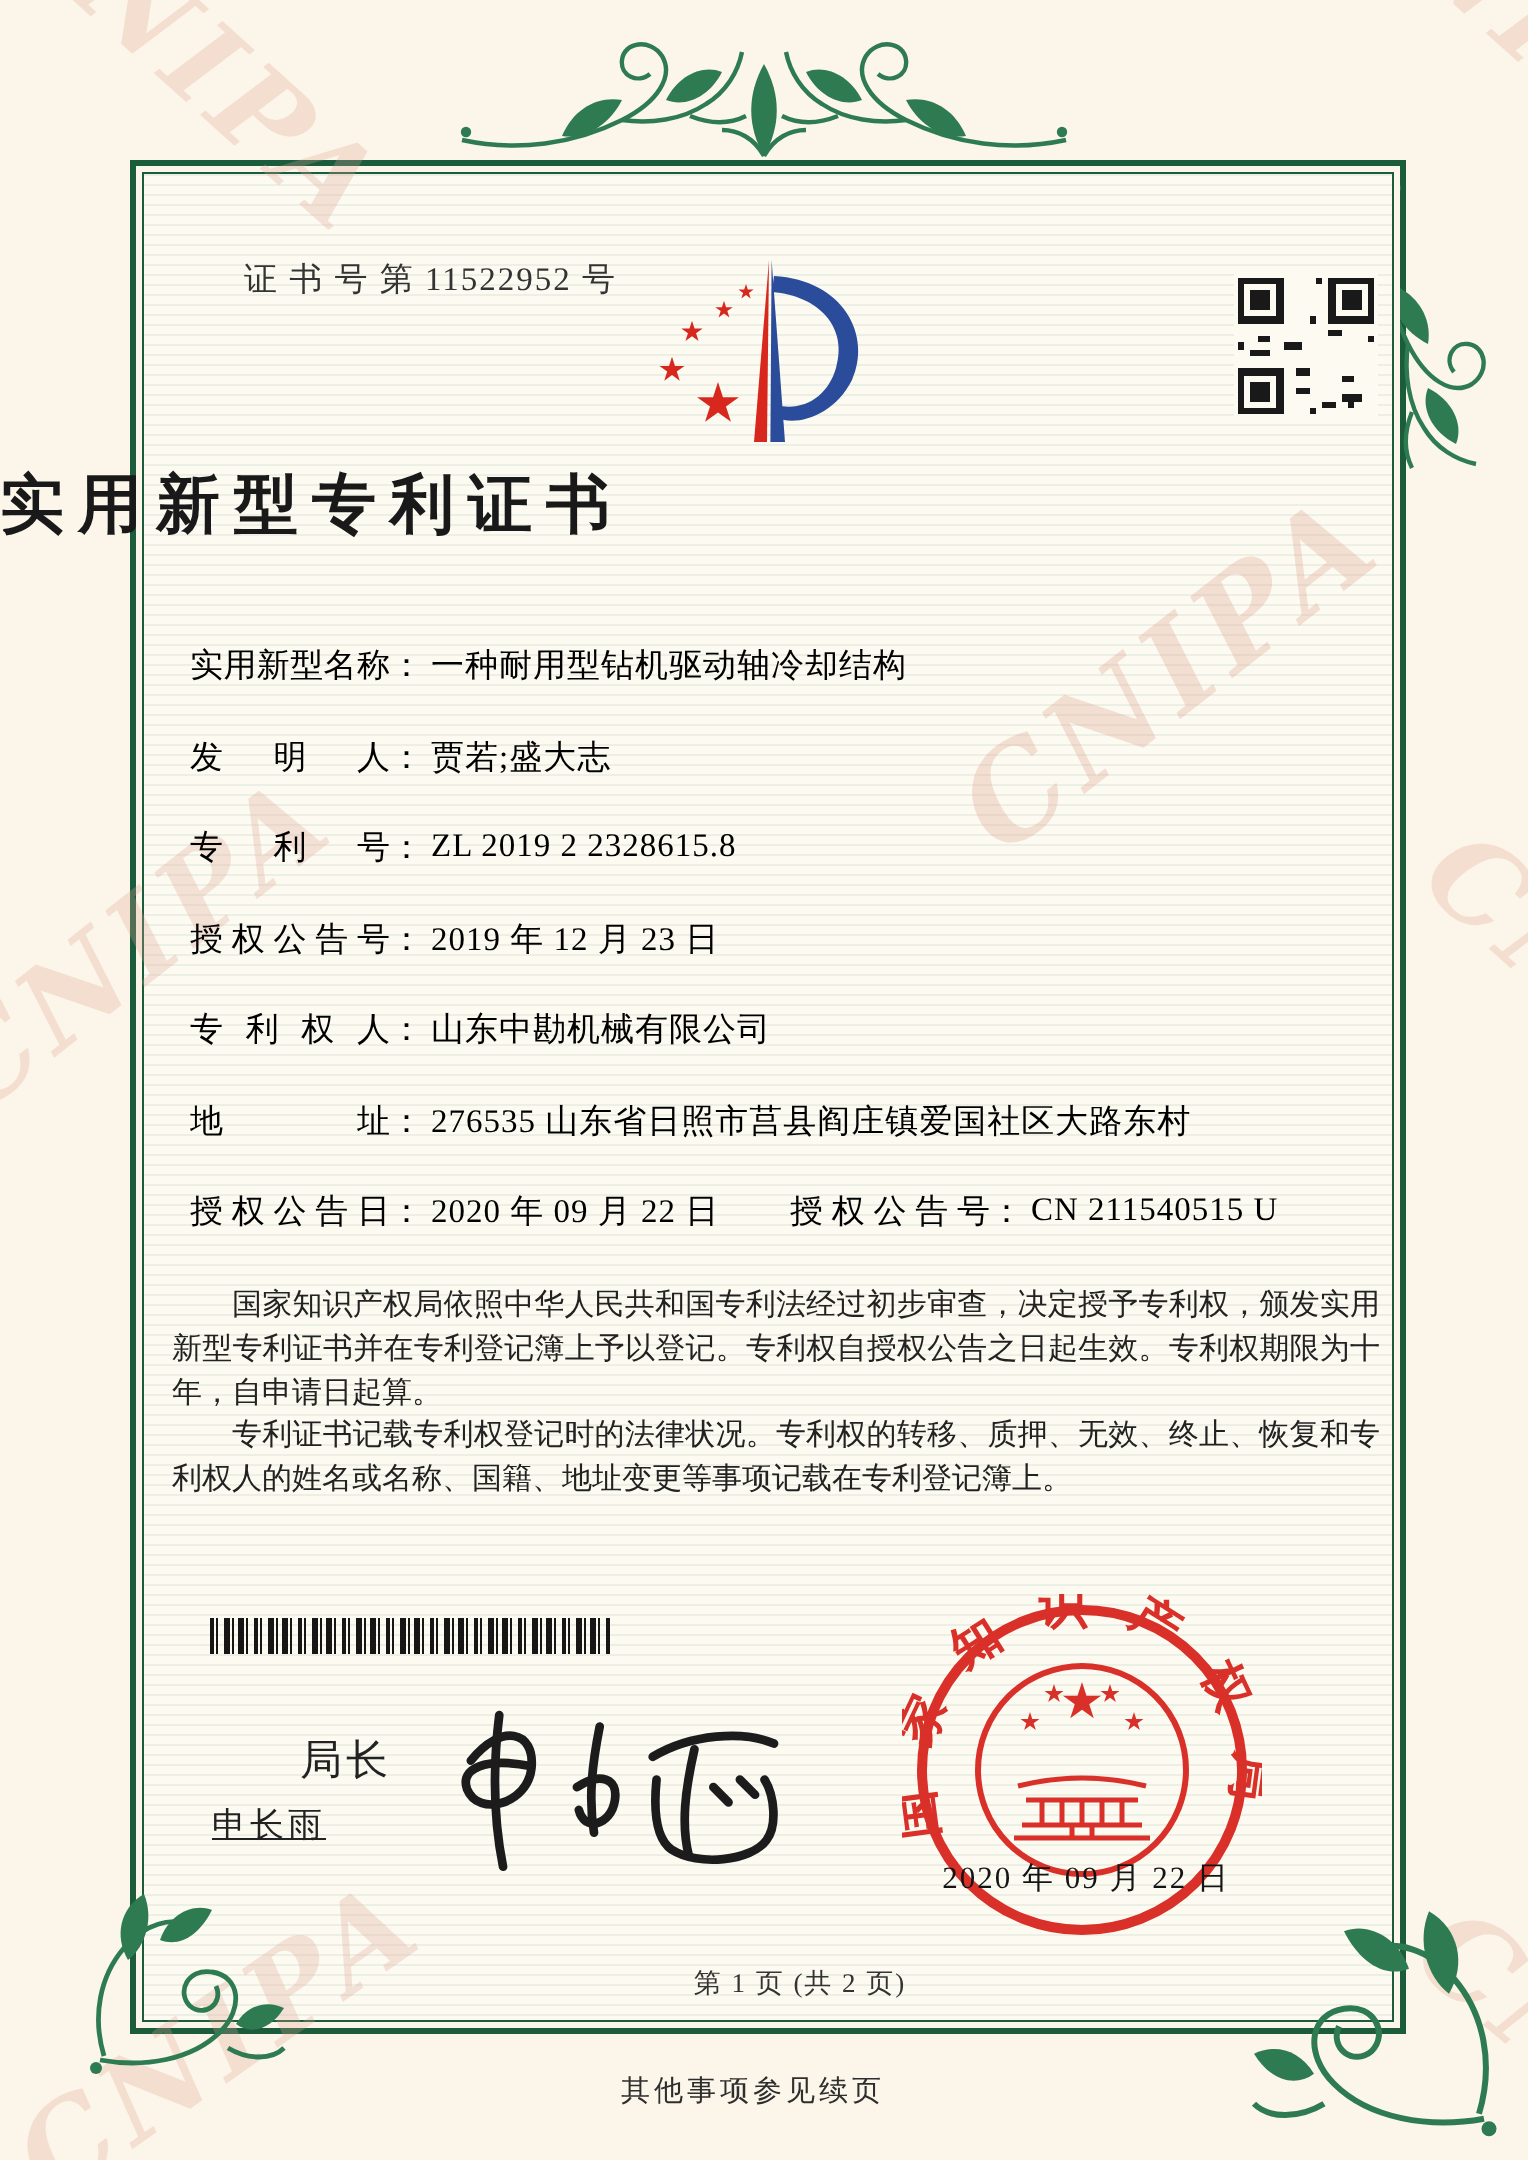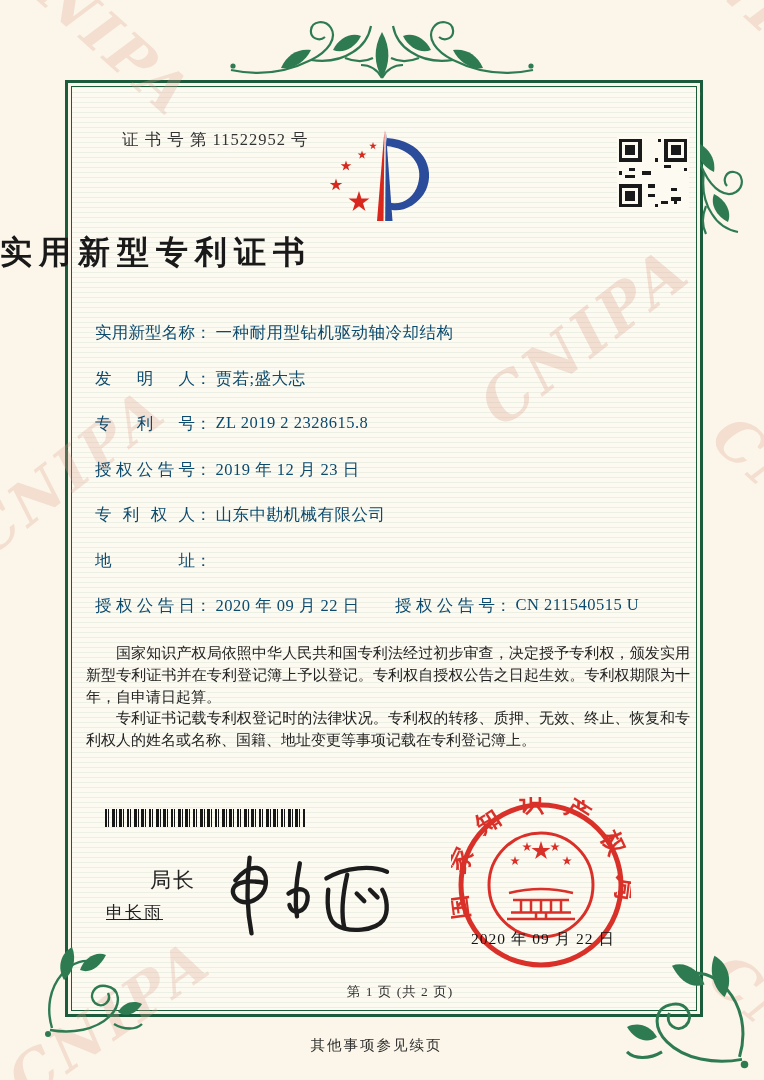--- a/index.html
+++ b/index.html
@@ -36,21 +36,21 @@
   .logo{position:absolute;left:322px;top:124px;}
   .qr{position:absolute;left:617px;top:137px;width:72px;height:72px;background:#fdfbf1;padding:2px;box-sizing:border-box;}
   .qr-grid{display:grid;width:100%;height:100%;grid-template-columns:repeat(21,1fr);grid-template-rows:repeat(21,1fr);}
   .qm{background:transparent;}
   .qm.on{background:#191919;}
   .title{
     position:absolute;left:0;right:0;top:231px;text-align:left;
     font-size:32px;font-weight:bold;letter-spacing:7px;color:#191919;
   }
   .fields{position:absolute;left:95px;top:322px;width:586px;}
-  .frow{height:45.5px;display:flex;align-items:flex-start;font-size:16.5px;color:#0c4a6e;}
+  .frow{height:45.5px;display:flex;align-items:flex-start;font-size:16.5px;color:#000000;}
   .fgroup{display:flex;}
   .fgroup--first{width:300px;}
   .flabel{display:inline-block;width:100px;text-align:justify;text-align-last:justify;}
   .fcolon{margin:0 4px 0 0;}
   .fvalue{white-space:nowrap;letter-spacing:.5px;}
   .paras{position:absolute;left:86px;top:643px;width:604px;font-size:15px;line-height:21.8px;color:#222;text-align:justify;}
   .paras p{margin:0;text-indent:2em;}
   .barcode{
     position:absolute;left:105px;top:809px;width:200px;height:18px;
     background:repeating-linear-gradient(90deg,
@@ -617,20 +617,21 @@
           <span class="fvalue">2019 年 12 月 23 日</span>
       </div>
       <div class="frow">
         <span class="flabel">专利权人</span>
           <span class="fcolon">：</span>
           <span class="fvalue">山东中勘机械有限公司</span>
       </div>
       <div class="frow">
         <span class="flabel">地址</span>
           <span class="fcolon">：</span>
+          <span class="fvalue">276535 山东省日照市莒县阎庄镇爱国社区大路东村</span>
       </div>
       <div class="frow">
         <span class="fgroup fgroup--first">
           <span class="flabel">授权公告日</span>
             <span class="fcolon">：</span>
             <span class="fvalue">2020 年 09 月 22 日</span>
         </span>
         <span class="fgroup">
           <span class="flabel">授权公告号</span>
             <span class="fcolon">：</span>

